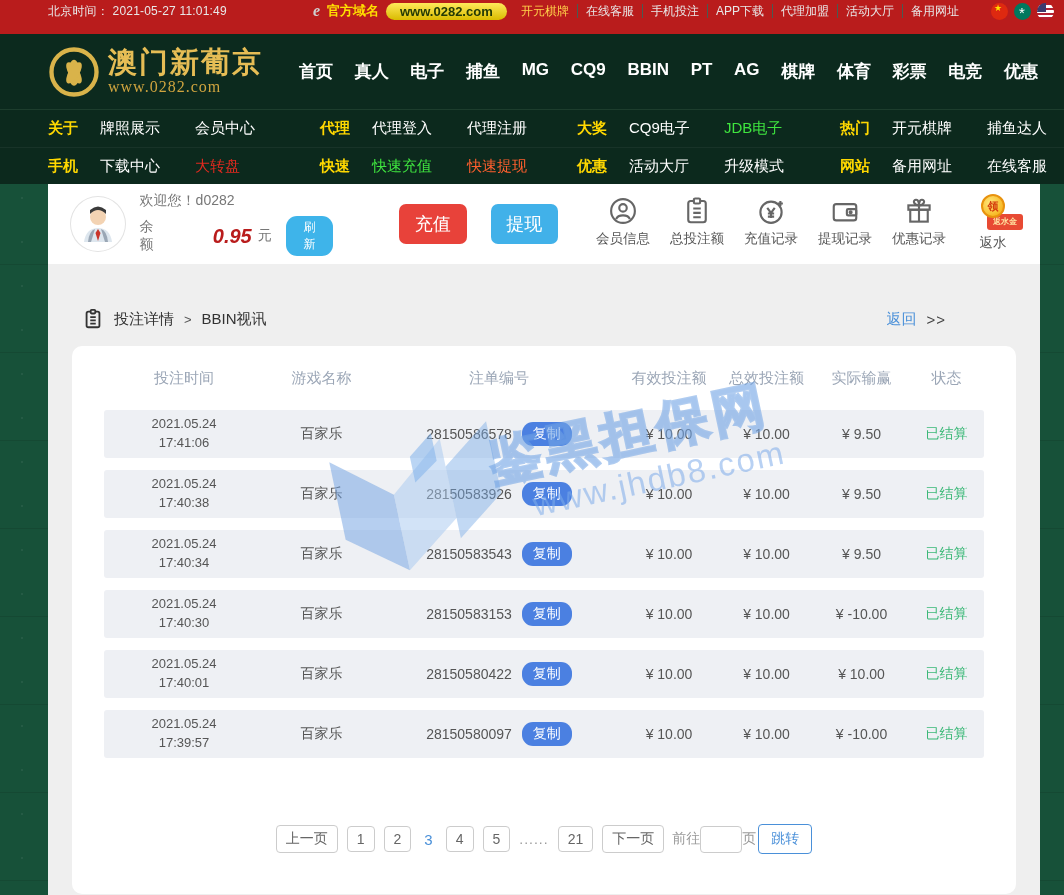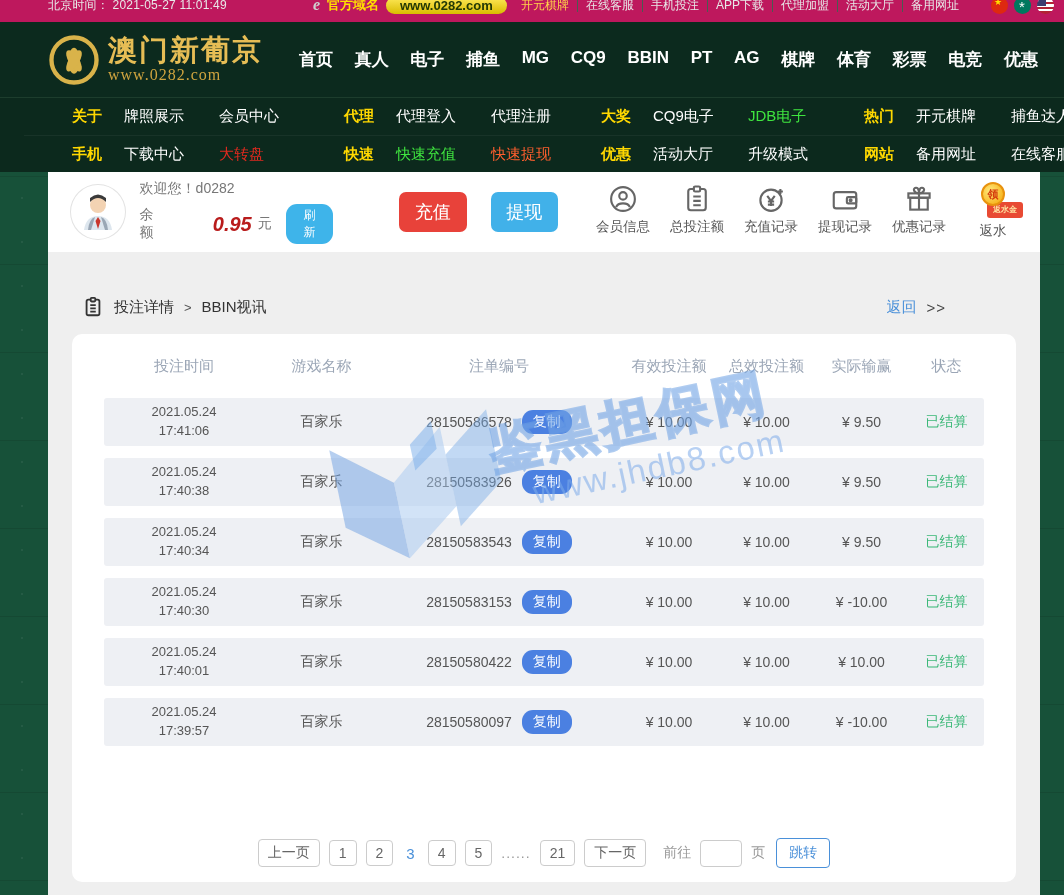--- a/index.html
+++ b/index.html
@@ -7,21 +7,21 @@
   body {
     font-family:"Liberation Sans", sans-serif;
     background-color:#175139;
     background-image:
       radial-gradient(rgba(255,255,255,0.06) 1px, transparent 1.6px),
       linear-gradient(rgba(0,0,0,0.10) 1px, transparent 1px);
     background-size:44px 44px, 100% 88px;
     color:#333;
   }
   
-  .topbar { height:22px; background:#be185d; display:flex; align-items:center;
+  .topbar { height:34px; background:#b91c1c; display:flex; align-items:center;
     padding:0 10px 12px 48px; font-size:12px; color:#e8e8e8; white-space:nowrap; }
   .tb-time { letter-spacing:.2px; }
   .tb-domain { display:flex; align-items:center; margin-left:86px; gap:7px; }
   .ie-e { font-family:"Liberation Serif",serif; font-style:italic; font-weight:bold;
     color:#cfcfcf; font-size:16px; line-height:1; }
   .tb-domain-label { color:#ffe000; font-weight:bold; font-size:13px; }
   .tb-pill { background:linear-gradient(#ffe95a,#d9bb00); color:#243a05; font-weight:bold;
     font-size:13px; padding:1px 14px; border-radius:10px; }
   .tb-right { margin-left:auto; display:flex; align-items:center; gap:16px; }
   .tb-link { padding:0 8px; cursor:pointer; }
@@ -38,21 +38,21 @@
   
   .mainnav { height:75px; background:#0c2a1e; display:flex; align-items:center;
     padding:0 26px 0 48px; }
   .logo { display:flex; align-items:center; gap:8px; cursor:pointer; }
   .logo-text { display:flex; flex-direction:column; }
   .logo-title { color:#e6bd55; font-size:29px; font-weight:bold; letter-spacing:2px; line-height:1.05; }
   .logo-sub { font-family:"Liberation Serif",serif; color:#cfa43f; font-size:16px; letter-spacing:1px; }
   .mn-items { flex:1; display:flex; justify-content:space-between; margin-left:36px; }
   .mn-item { color:#fff; font-weight:bold; font-size:17px; cursor:pointer; }
   
-  .subnav { background:#0c291d; border-top:1px solid #1d3d2d;padding-left:24px; }
+  .subnav { background:#0c291d; border-top:1px solid #1d3d2d; }
   .sn-row { height:37px; display:grid; grid-template-columns:272px 257px 263px auto;
     align-items:center; padding-left:48px; }
   .sn-row + .sn-row { border-top:1px solid rgba(255,255,255,0.05); }
   .sn-cell { display:flex; align-items:center; }
   .sn-tag { width:52px; color:#ffd800; font-size:15px; font-weight:bold; }
   .sn-link { width:95px; color:#fff; font-size:15px; cursor:pointer; }
   .sn-link.green { color:#3fe53f; }
   .sn-link.red { color:#e02a1f; }
   .sn-link.orange { color:#ff5f2e; }
   
@@ -103,22 +103,22 @@
     border-radius:11px; cursor:pointer; }
   .cell.status { color:#3cb878; }
   
   .watermark { position:absolute; left:248px; top:42px; display:flex; align-items:center;
     transform:rotate(-12deg); z-index:3; pointer-events:none; }
   .wm-text { margin-left:-28px; display:flex; flex-direction:column; }
   .wm-title { font-size:52px; font-weight:bold; letter-spacing:5px;
     color:rgba(140,180,235,0.15); -webkit-text-stroke:2.5px rgba(112,163,228,0.55); }
   .wm-url { font-size:33px; color:rgba(125,172,233,0.55); letter-spacing:2px; margin:-4px 0 0 34px; }
   
-  .pagination { margin-top:92px; display:flex; justify-content:center; align-items:center;
-    gap:9px; font-size:14px; color:#666; position:relative; z-index:4; }
+  .pagination { margin-top:66px; display:flex; justify-content:center; align-items:center;
+    font-size:14px; color:#666; position:relative; z-index:4; }
   .pg { cursor:pointer; }
   .pg.boxed { border:1px solid #ccc; border-radius:4px; padding:4px 9px; min-width:14px;
     text-align:center; background:#fff; }
   .pg.current { color:#4a90d9; font-size:15px; padding:4px 4px; }
   .pg.dots { color:#999; letter-spacing:1px; cursor:default; }
   .pg-goto { color:#999; margin-left:8px; }
   .pg-input { width:42px; height:27px; border:1px solid #ccc; border-radius:4px; }
   .pg-unit { color:#999; }
   .pg-jump { border:1px solid #4a90d9; color:#4a90d9; background:#fff; border-radius:4px;
     padding:5px 12px; font-size:14px; margin-left:2px; cursor:pointer; font-family:inherit; }

